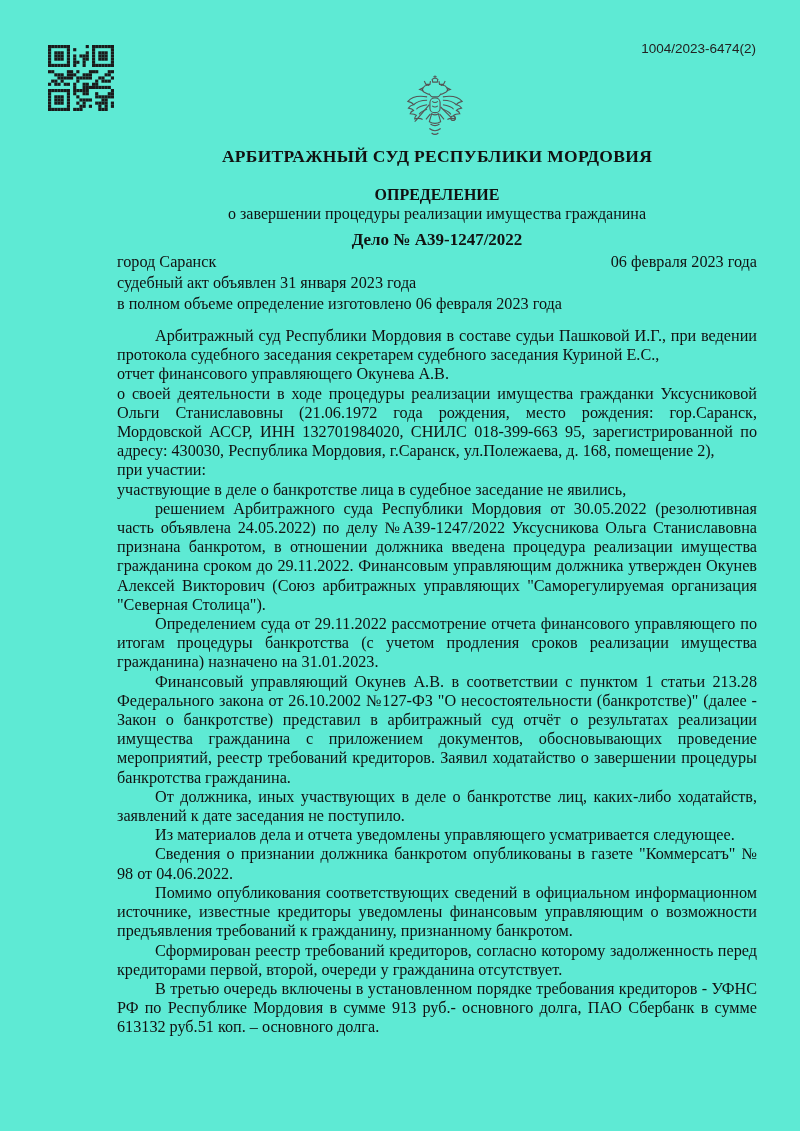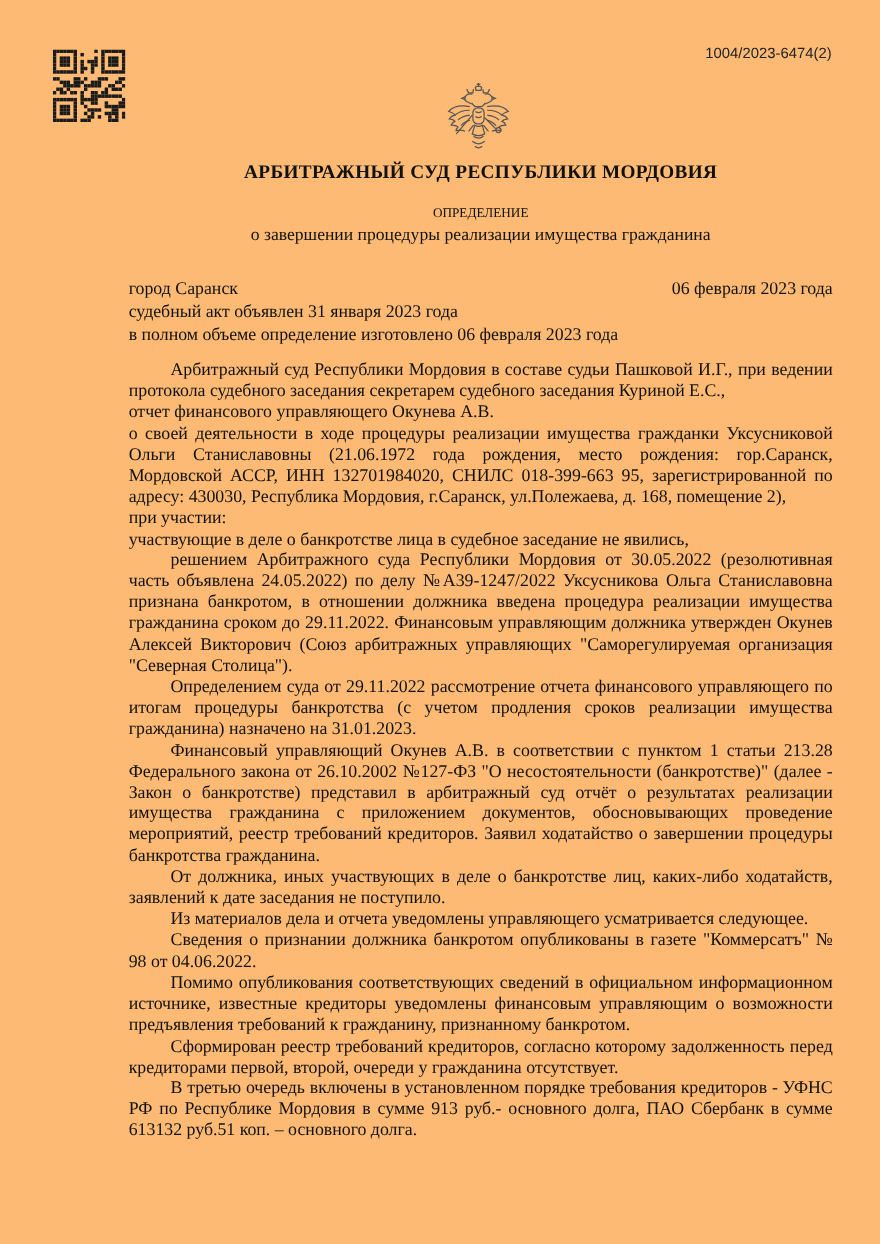--- a/index.html
+++ b/index.html
@@ -1,20 +1,20 @@
 <!DOCTYPE html>
 <html lang="ru"><head>
 <meta charset="utf-8">
 <style>
   html, body { margin: 0; padding: 0; background: #ffffff; }
   .page {
     position: relative;
     width: 800px;
     height: 1131px;
-    background: #fdba74;
+    background: #5eead4;
     font-family: "Liberation Serif", "DejaVu Serif", serif;
     color: #111111;
     overflow: hidden;
   }
   .qr {
     position: absolute;
     left: 48px; top: 45px;
     width: 66px; height: 66px;
   }
   .qr svg { display: block; width: 66px; height: 66px; }
@@ -32,21 +32,21 @@
   }
   .emblem svg { display: block; width: 68px; height: 70px; }
   .center-col {
     position: absolute;
     left: 117px;
     width: 640px;
     text-align: center;
     white-space: nowrap;
   }
   .court-name   { top: 146px; font-size: 17.5px; font-weight: bold; letter-spacing: 0.3px; }
-  .doc-type     { top: 186px; font-size: 12px; font-weight: normal; }
+  .doc-type     { top: 186px; font-size: 16px; font-weight: bold; }
   .doc-subtitle { top: 205px; font-size: 16px;   font-weight: normal; }
   .case-number  { top: 230px; font-size: 17px;   font-weight: bold; }
   .content {
     position: absolute;
     left: 117px; top: 252px;
     width: 640px;
     font-size: 16.2px;
     line-height: 19.2px;
   }
   .dates { line-height: 21px; margin-bottom: 12px; }
@@ -316,20 +316,21 @@
       <path d="M54 74 q6 4 12 0 l4 14 q-10 6 -20 0 z"></path>
       <path d="M52 92 q8 6 16 0 M50 100 q10 8 20 0 M54 108 q6 5 12 0"></path>
 
       <path d="M52 74 l-8 10 M68 74 l8 10"></path>
     </svg>
   </div>
 
   <div class="center-col court-name">АРБИТРАЖНЫЙ СУД РЕСПУБЛИКИ МОРДОВИЯ</div>
   <div class="center-col doc-type">ОПРЕДЕЛЕНИЕ</div>
   <div class="center-col doc-subtitle">о завершении процедуры реализации имущества гражданина</div>
+  <div class="center-col case-number">Дело № А39-1247/2022</div>
 
   <div class="content">
     <div class="dates">
       <div class="date-row">
         <span>город Саранск</span>
         <span>06 февраля 2023 года</span>
       </div>
       <div>судебный акт объявлен 31 января  2023 года</div>
       <div>в полном объеме определение изготовлено 06 февраля 2023 года</div>
     </div>

